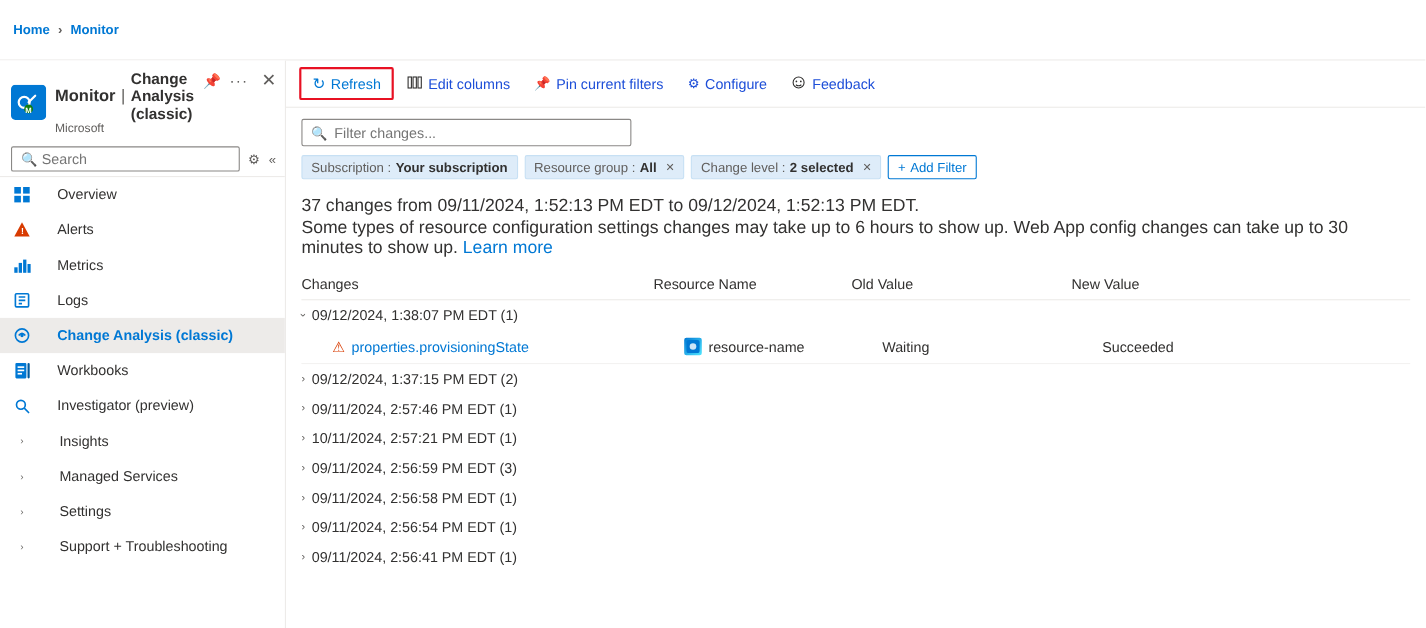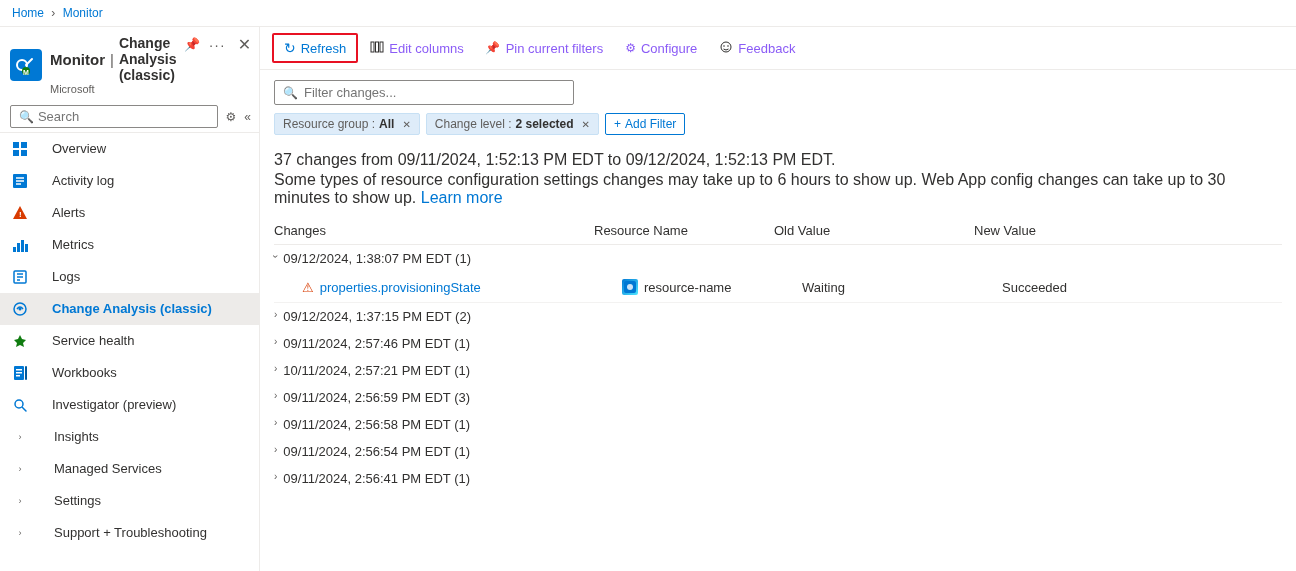--- a/index.html
+++ b/index.html
@@ -1,23 +1,24 @@
 <!DOCTYPE html>
 <html><head>
   <meta charset="utf-8">
   <style>
     * { box-sizing: border-box; margin: 0; padding: 0; }
     body { font-family: 'Segoe UI', Arial, sans-serif; font-size: 13px; color: #323130; background: #fff; overflow: hidden; }
 
     
     .breadcrumb {
-      padding: 6px 12px;
+      padding: 20px 12px;
       font-size: 12px;
       color: #605e5c;
       border-bottom: 1px solid #edebe9;
+      font-weight: bold;
     }
     .breadcrumb a { color: #0078d4; text-decoration: none; }
     .breadcrumb span { margin: 0 4px; }
 
     .main-container { display: flex; height: calc(571px - 26px); }
 
     
     .sidebar {
       width: 260px;
       min-width: 260px;
@@ -52,21 +53,21 @@
 
     
     .toolbar {
       display: flex; align-items: center; gap: 2px;
       padding: 6px 12px;
       border-bottom: 1px solid #edebe9;
     }
     .toolbar-btn {
       display: flex; align-items: center; gap: 5px;
       padding: 5px 10px; border: none; background: transparent;
-      cursor: pointer; font-size: 13px; color: #8b5cf6;
+      cursor: pointer; font-size: 13px; color: #1d4ed8;
       border-radius: 2px;
     }
     .toolbar-btn.refresh {
       border: 2px solid #e81123;
       color: #0078d4;
     }
 
     
     .filter-area { padding: 10px 14px 6px; }
     .filter-search {
@@ -107,21 +108,21 @@
     }
     .table-row {
       display: grid;
       grid-template-columns: 320px 180px 200px 1fr;
       padding: 7px 0;
       border-bottom: 1px solid #f3f2f1;
       align-items: center;
       font-size: 13px;
     }
     .expand-row {
-      display: flex; align-items: flex-start; gap: 6px;
+      display: flex; align-items: center; gap: 6px;
       color: #323130; font-size: 13px;
       padding: 6px 0;
       cursor: pointer;
     }
     .child-row {
       padding-left: 28px;
     }
     .link { color: #0078d4; text-decoration: none; cursor: pointer; }
     .resource-cell { display: flex; align-items: center; gap: 6px; }
     .resource-icon {
@@ -205,31 +206,20 @@
           <svg width="16" height="16" viewBox="0 0 16 16">
               <rect x="1" y="1" width="6" height="6" fill="#0078d4"></rect>
               <rect x="9" y="1" width="6" height="6" fill="#0078d4"></rect>
               <rect x="1" y="9" width="6" height="6" fill="#0078d4"></rect>
               <rect x="9" y="9" width="6" height="6" fill="#0078d4"></rect>
             </svg>
         </span>
         <span>Overview</span>
       </div>
 
-      <div class="nav-item">
-        <span class="nav-icon">
-          <svg width="16" height="16" viewBox="0 0 16 16">
-              <rect x="1" y="1" width="14" height="14" rx="1" fill="#0078d4"></rect>
-              <line x1="4" y1="5" x2="12" y2="5" stroke="white" stroke-width="1.5"></line>
-              <line x1="4" y1="8" x2="12" y2="8" stroke="white" stroke-width="1.5"></line>
-              <line x1="4" y1="11" x2="9" y2="11" stroke="white" stroke-width="1.5"></line>
-            </svg>
-        </span>
-        <span>Activity log</span>
-      </div>
 
       <div class="nav-item">
         <span class="nav-icon">
           <svg width="16" height="16" viewBox="0 0 16 16">
               <polygon points="8,1 15,14 1,14" fill="#d83b01"></polygon>
               <text x="7" y="12" fill="white" font-size="8" font-weight="bold">!</text>
             </svg>
         </span>
         <span>Alerts</span>
       </div>
@@ -262,28 +252,20 @@
         <span class="nav-icon">
           <svg width="16" height="16" viewBox="0 0 16 16">
               <circle cx="8" cy="8" r="6" fill="none" stroke="#0078d4" stroke-width="1.5"></circle>
               <path d="M5 8 Q8 4 11 8" stroke="#0078d4" stroke-width="1.5" fill="none"></path>
               <circle cx="8" cy="8" r="1.5" fill="#0078d4"></circle>
             </svg>
         </span>
         <span>Change Analysis (classic)</span>
       </div>
 
-      <div class="nav-item">
-        <span class="nav-icon">
-          <svg width="16" height="16" viewBox="0 0 16 16">
-              <path d="M8 2 L10 6 L14 7 L11 10 L12 14 L8 12 L4 14 L5 10 L2 7 L6 6 Z" fill="#107c10"></path>
-            </svg>
-        </span>
-        <span>Service health</span>
-      </div>
 
       <div class="nav-item">
         <span class="nav-icon">
           <svg width="16" height="16" viewBox="0 0 16 16">
               <rect x="2" y="1" width="10" height="14" rx="1" fill="#0078d4"></rect>
               <rect x="4" y="4" width="6" height="1.5" fill="white"></rect>
               <rect x="4" y="7" width="6" height="1.5" fill="white"></rect>
               <rect x="4" y="10" width="4" height="1.5" fill="white"></rect>
               <rect x="13" y="1" width="2" height="14" rx="1" fill="#005a9e"></rect>
             </svg>
@@ -361,20 +343,24 @@
       </button>
     </div>
 
     <div class="filter-area">
       <div class="filter-search">
         <span style="color:#605e5c; font-size:12px;">🔍</span>
         <input type="text" placeholder="Filter changes..." style="">
       </div>
       <div class="filter-chips">
 
+        <div class="chip">
+          <span class="chip-label">Subscription :</span>
+          <span class="chip-value">Your subscription</span>
+        </div>
 
 
         <div class="chip">
           <span class="chip-label">Resource group :</span>
           <span class="chip-value">All</span>
           <span class="chip-close">✕</span>
         </div>
 
         <div class="chip">
           <span class="chip-label">Change level :</span>

